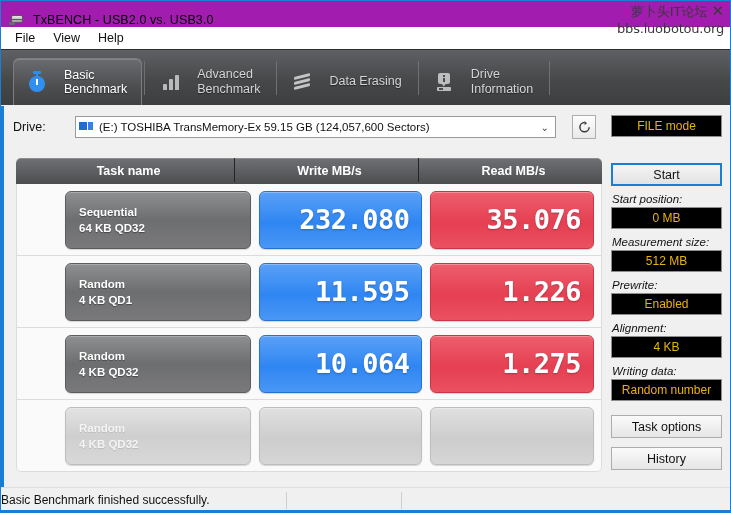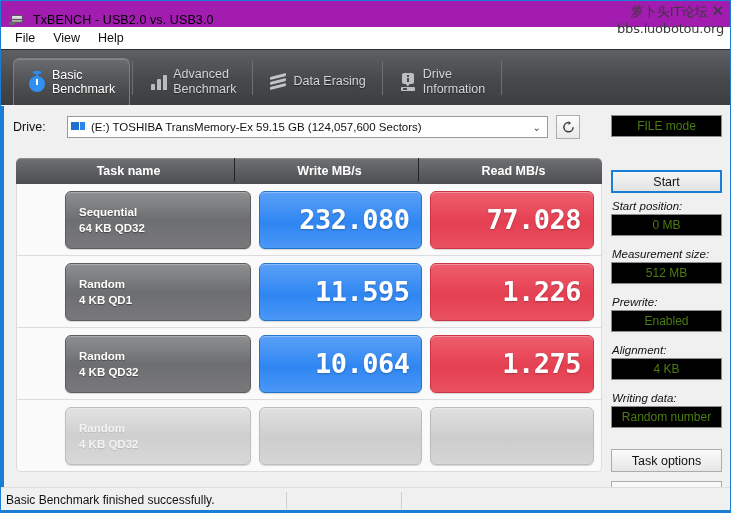--- a/index.html
+++ b/index.html
@@ -95,21 +95,21 @@
     display: flex;
     align-items: flex-end;
     padding-left: 12px;
     position: relative;
     border-top: 1px solid #2c2e30;
   }
   .tab {
     height: 47px;
     display: flex;
     align-items: center;
-    gap: 4px;
+    gap: 16px;
     padding: 0 14px 0 12px;
     position: relative;
     cursor: pointer;
     color: #d5d6d8;
   }
   .tab.active {
     background: linear-gradient(#6a6c70, #4c4e50 60%, #3f4143);
     border: 1px solid #7b7d80;
     border-bottom: none;
     border-radius: 6px 6px 0 0;
@@ -161,21 +161,21 @@
     left: 0; top: 105px; right: 0; bottom: 25px;
     background: #f0f0f0;
     border-left: 3px solid #1a7fd4;
   }
 
   
   .drive-row {
     display: flex;
     align-items: center;
     padding: 9px 0 0 9px;
-    gap: 8px;
+    gap: 16px;
   }
   .drive-label { font-size: 12.5px; color: #111; width: 46px; }
   .drive-combo {
     flex: none;
     width: 481px;
     height: 22px;
     background: #ffffff;
     border: 1px solid #9a9a9a;
     display: flex;
     align-items: center;
@@ -294,26 +294,26 @@
   .side {
     position: absolute;
     right: 0; top: 0;
     width: 125px;
     padding: 9px 8px 0 6px;
   }
   .side-dark {
     height: 22px;
     background: #000000;
     border: 1px solid #8d8d8d;
-    color: #4d7c0f;
+    color: #eab308;
     font-size: 12px;
     display: flex;
     align-items: center;
     justify-content: center;
-    margin-bottom: 12px;
+    margin-bottom: 5px;
   }
   .side-label {
     font-size: 11.5px;
     color: #111;
     margin: 7px 0 2px 1px;
     font-style: italic;
   }
   .side-btn {
     height: 23px;
     background: linear-gradient(#fafafa,#e6e6e6);
@@ -337,21 +337,21 @@
     position: absolute;
     left: 0; right: 0; bottom: 0;
     height: 25px;
     background: #f0f0f0;
     border-top: 1px solid #dfdfdf;
     display: flex;
     align-items: center;
     font-size: 12px;
     color: #111;
   }
-  .status-main { flex: none; width: 285px; padding-left: 5px; }
+  .status-main { flex: none; width: 285px; }
   .status-sep { width: 1px; height: 17px; background: #cfcfcf; }
   .status-p2 { flex: none; width: 114px; }
   .status-p3 { flex: 1; }
   .bottom-accent {
     position: absolute; left: 0; right: 0; bottom: 0;
     height: 2px; background: #1a7fd4;
   }
 </style>
 </head>
 <body>
@@ -453,21 +453,21 @@
         <div class="th c3">Write MB/s</div>
         <div class="th c2">Read MB/s</div>
       </div>
 
       <div class="row">
         <div class="cell-task">
           <span>Sequential</span>
           <span>64 KB QD32</span>
         </div>
         <div class="cell-val read">232.080</div>
-        <div class="cell-val write">77.028</div>
+        <div class="cell-val write">35.076</div>
       </div>
 
       <div class="row">
         <div class="cell-task">
           <span>Random</span>
           <span>4 KB QD1</span>
         </div>
         <div class="cell-val read">11.595</div>
         <div class="cell-val write">1.226</div>
       </div>

